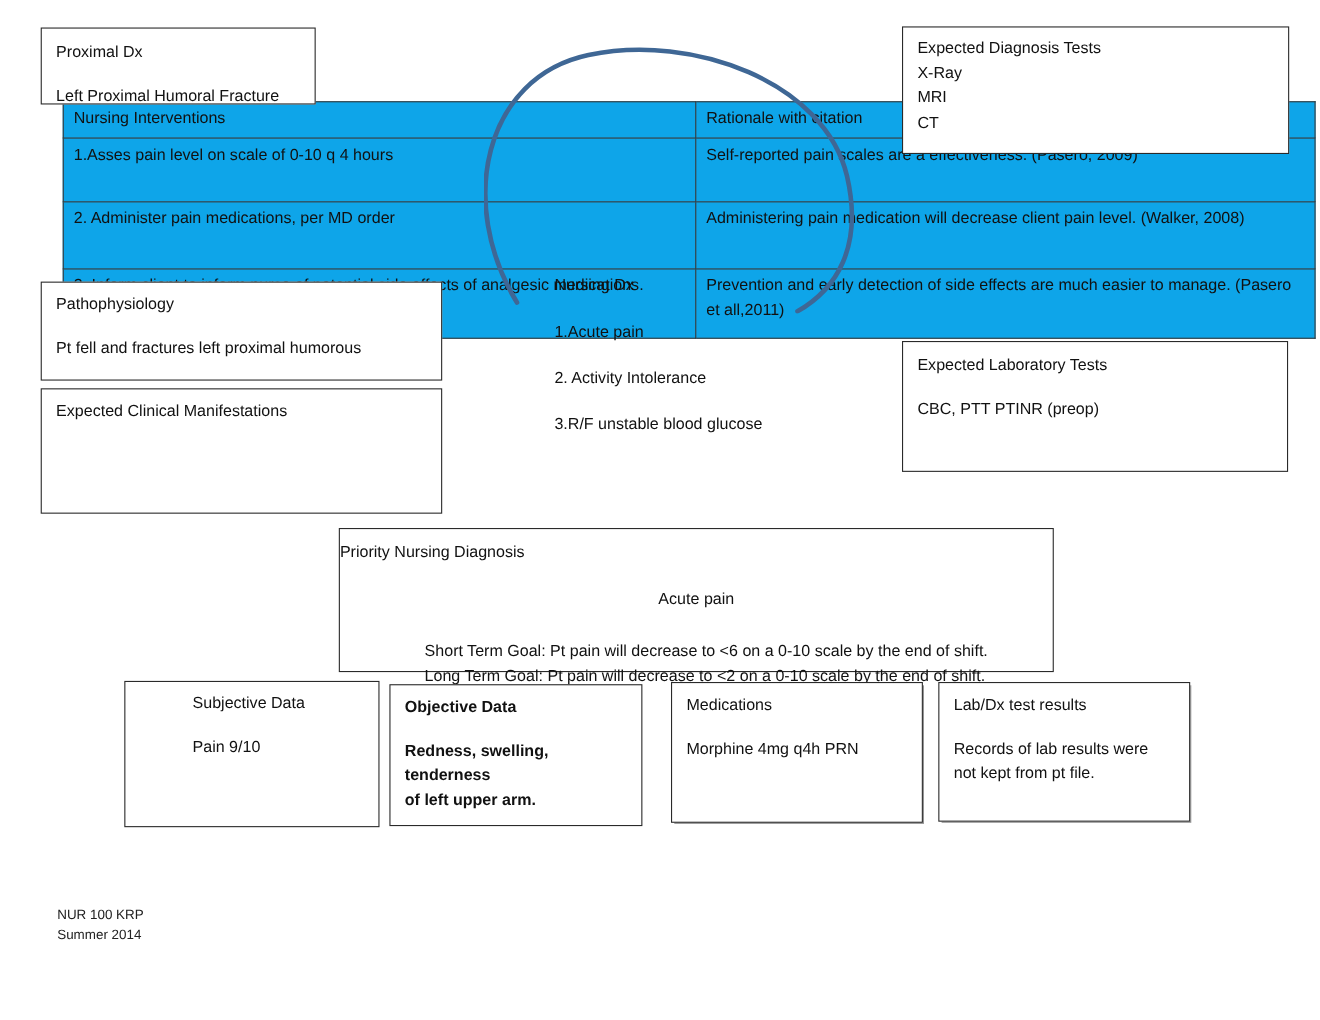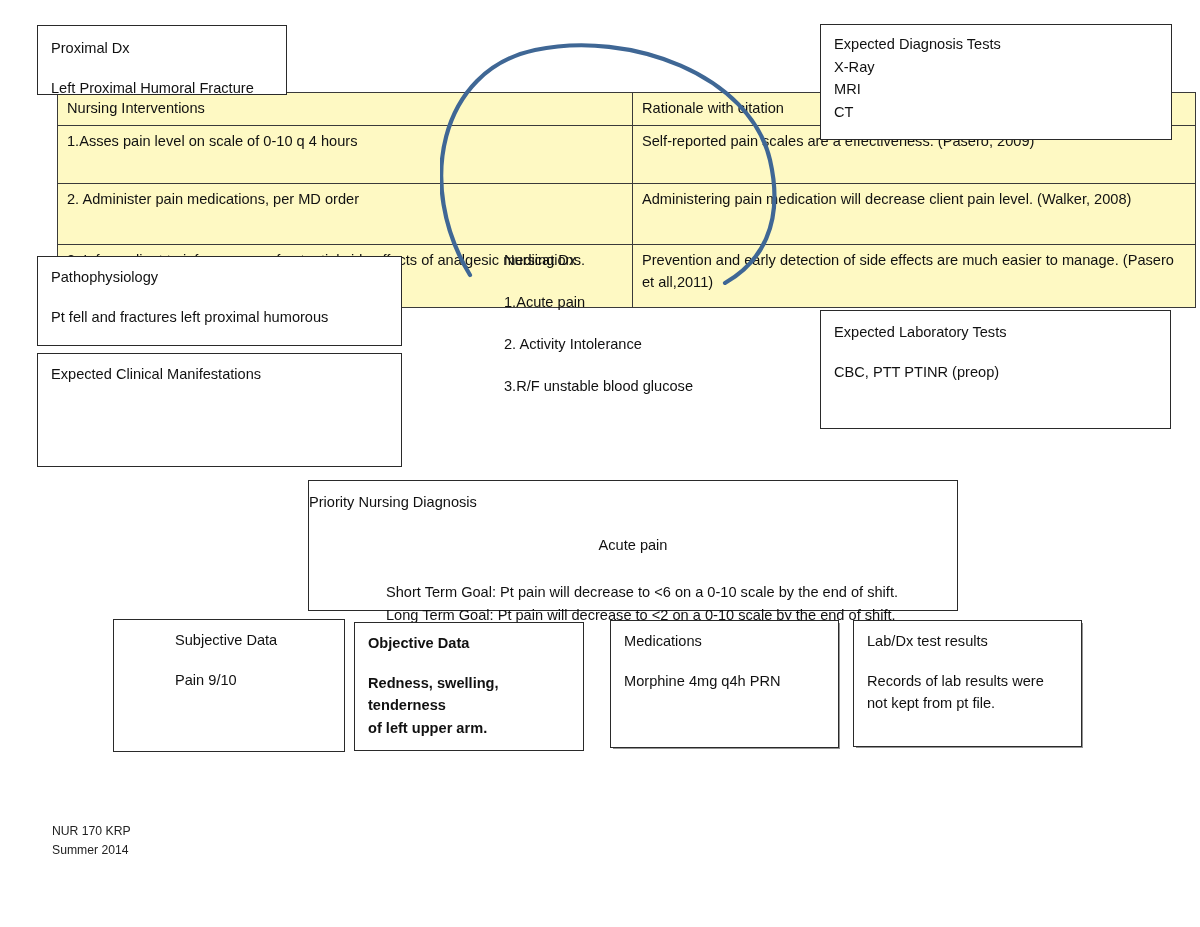--- a/index.html
+++ b/index.html
@@ -38,21 +38,21 @@
   
   .shadowed { box-shadow: 2px 2px 0 -1px rgba(60,60,60,0.55); }
 
   
   #intervention-table {
     position: absolute;
     left: 57px;
     top: 92px;
     width: 1102px;
     border-collapse: collapse;
-    background: #fef9c3;
+    background: #0ea5e9;
     font-size: 14.6px;
     line-height: 1.5;
     table-layout: fixed;
     padding-left: 8px;
   }
   #intervention-table td {
     border: 1px solid #3a3a3a;
     padding: 5px 8px 5px 9px;
     vertical-align: top;
     color: #111;
@@ -244,17 +244,17 @@
 
   <div class="abox shadowed" id="lab-dx-results-box" style="left:853px; top:620px; width:229px; height:127px;">
     <div class="pad" style="padding-top:9px;">
       <span class="line">Lab/Dx test results</span>
       <span class="line gap">Records of lab results were</span>
       <span class="line">not kept from pt file.</span>
     </div>
   </div>
 
   <div id="footer">
-    <span>NUR 170 KRP</span>
+    <span>NUR 100 KRP</span>
     <span>Summer 2014</span>
   </div>
 
 </div>
 
 </body></html>

